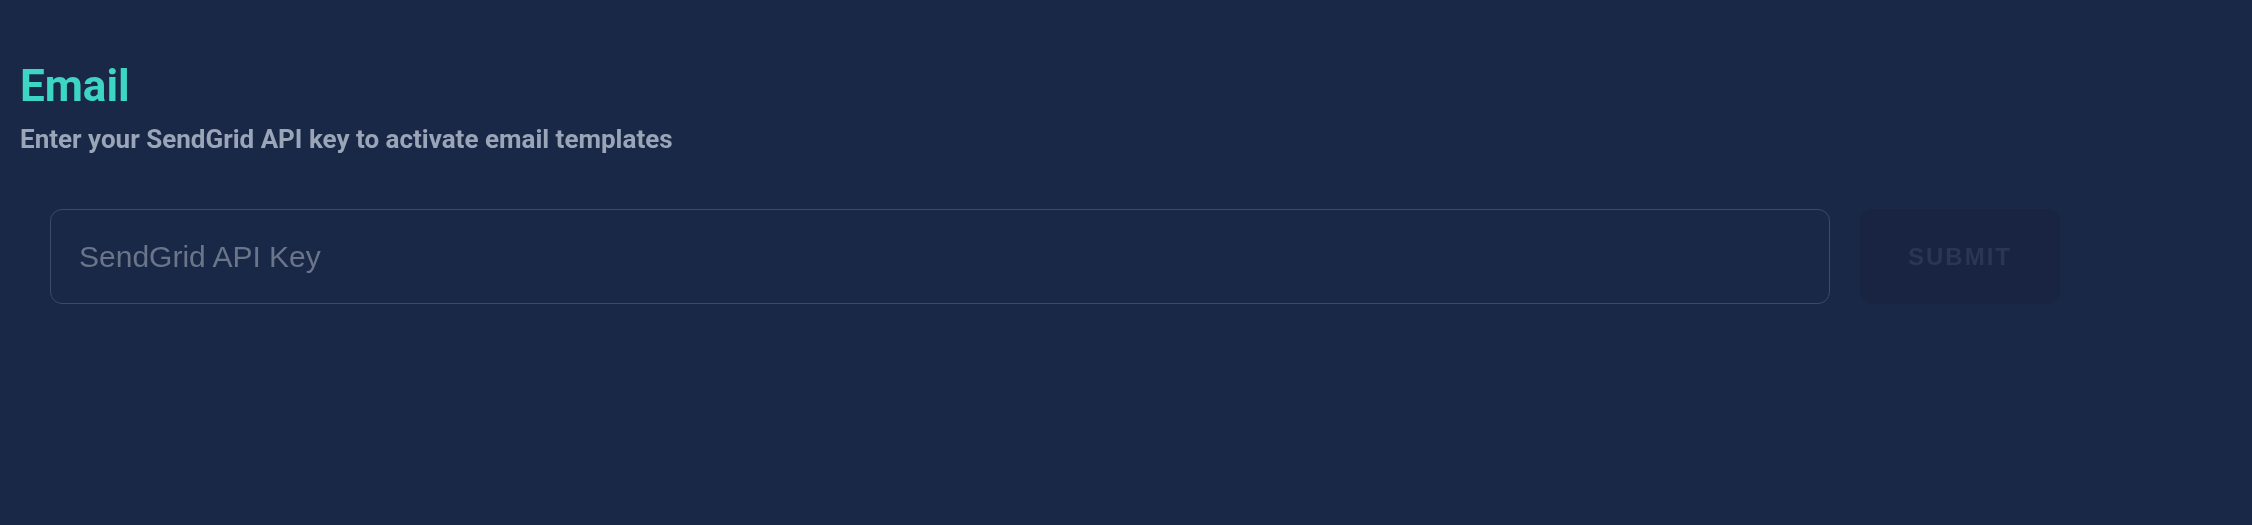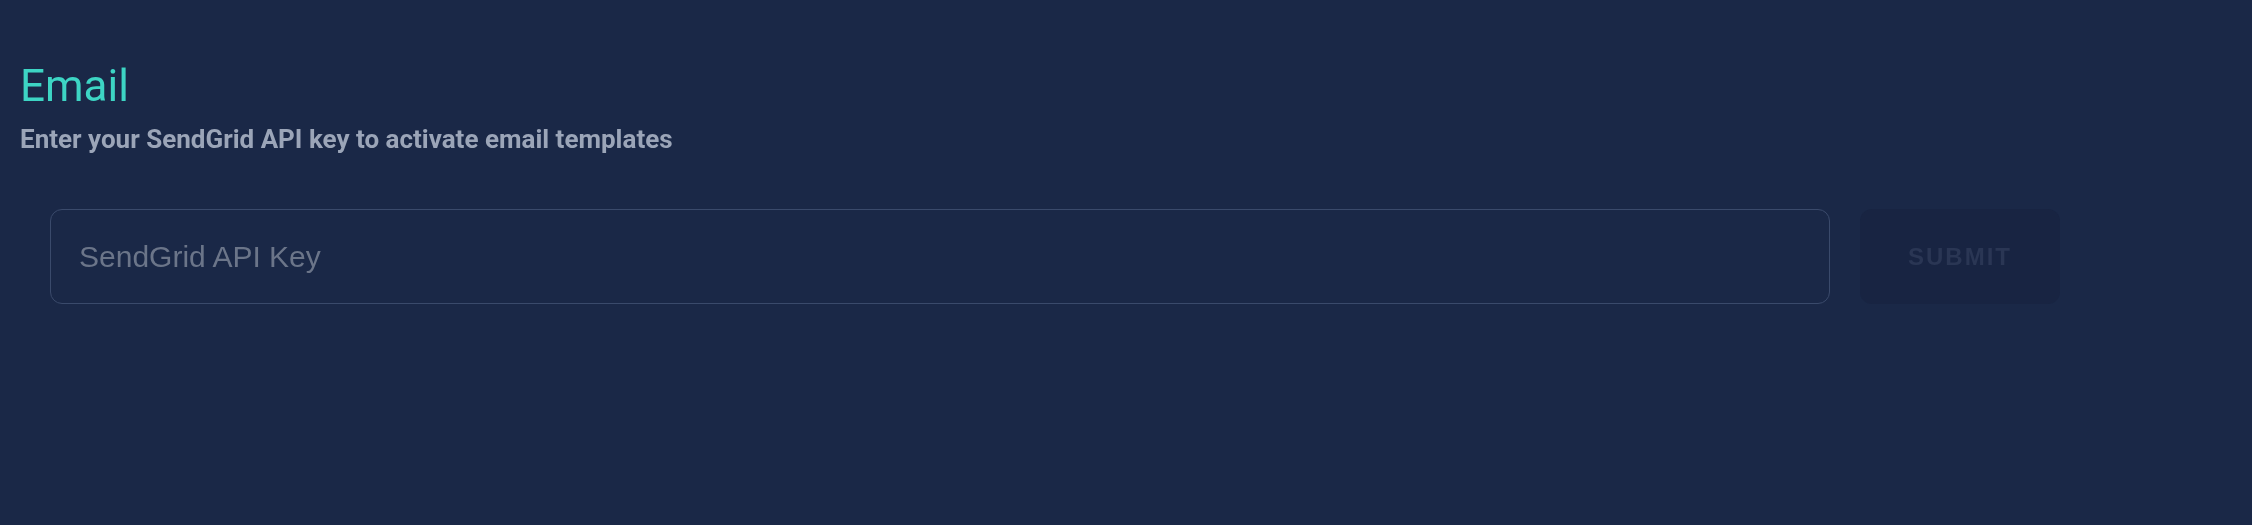--- a/index.html
+++ b/index.html
@@ -10,21 +10,21 @@
     body {
       background-color: #1a2847;
       font-family: -apple-system, BlinkMacSystemFont, 'Segoe UI', Roboto, sans-serif;
       width: 2252px;
       height: 525px;
       padding: 60px 20px;
     }
     .section-title {
       color: #3dd5c4;
       font-size: 44px;
-      font-weight: 400;
+      font-weight: 700;
       margin-bottom: 12px;
     }
     .section-description {
       color: #9ba5b8;
       font-size: 26px;
       font-weight: 700;
       margin-bottom: 55px;
     }
     .form-row {
       display: flex;

